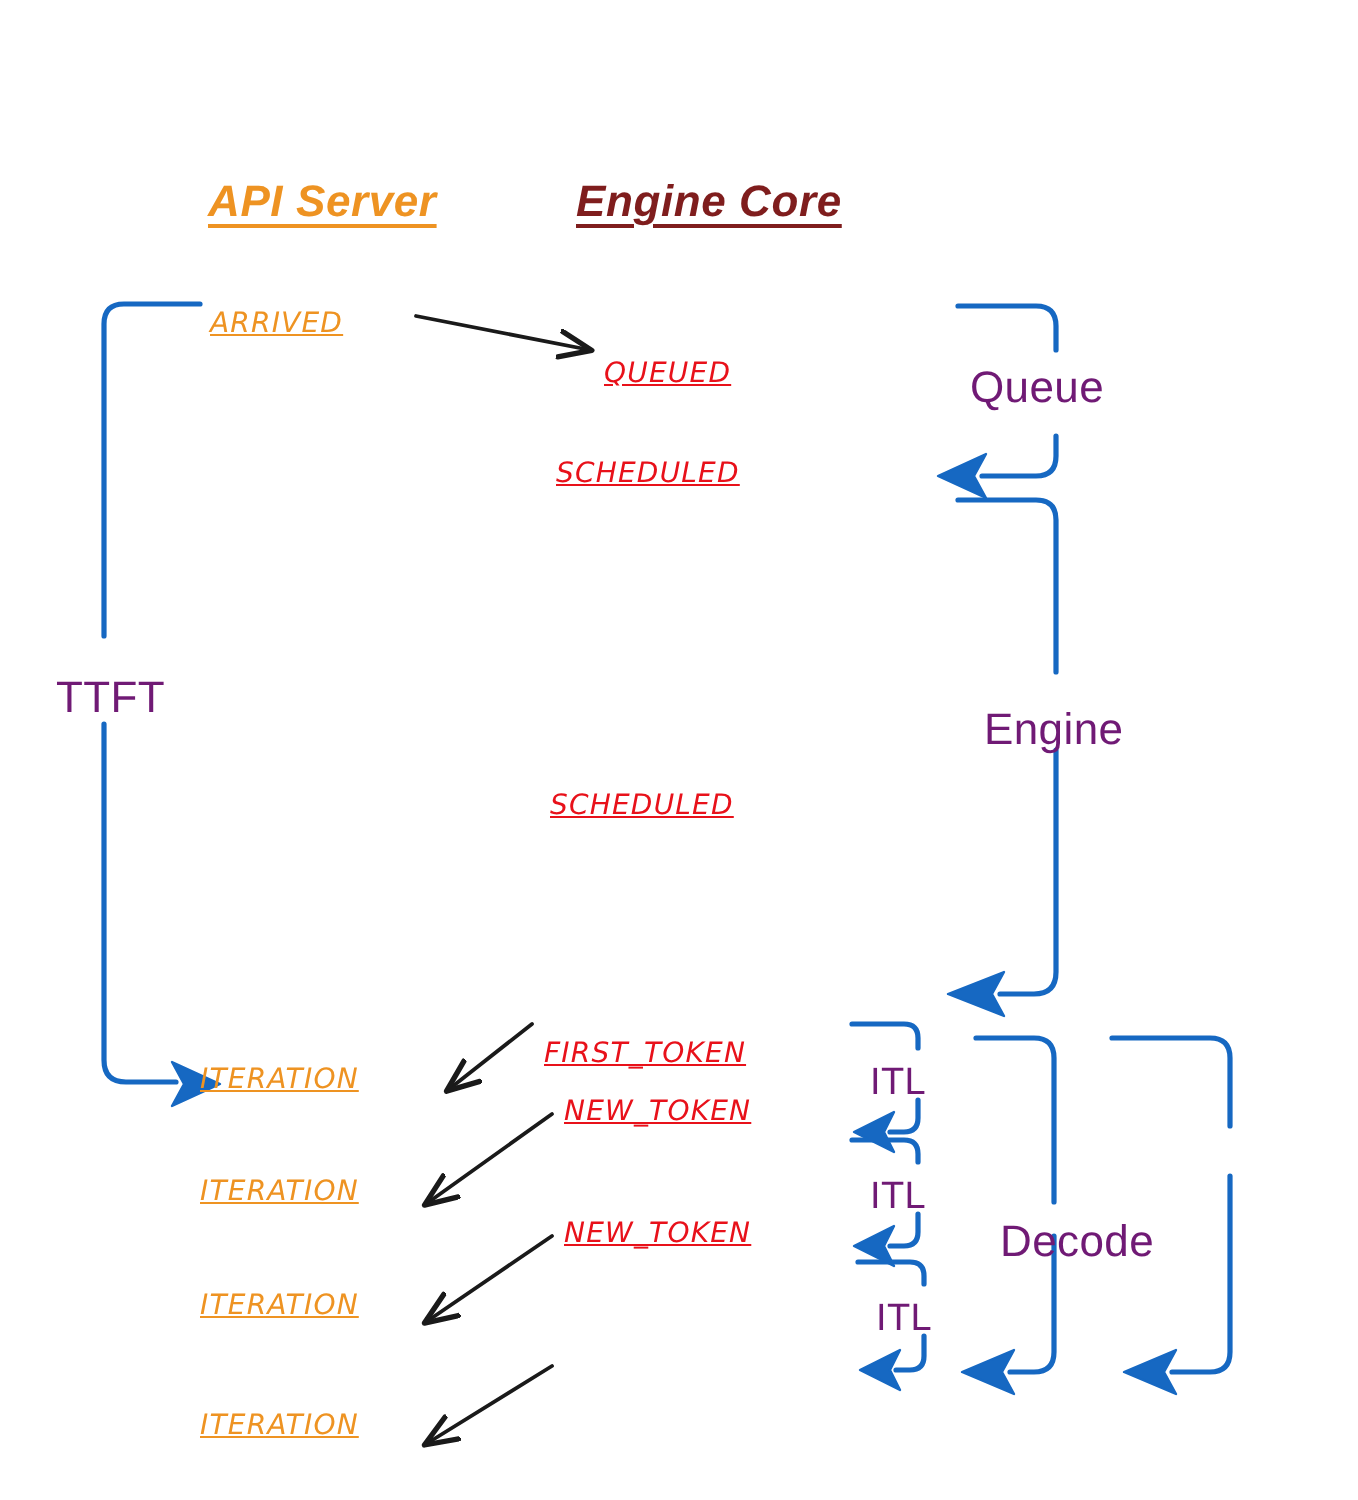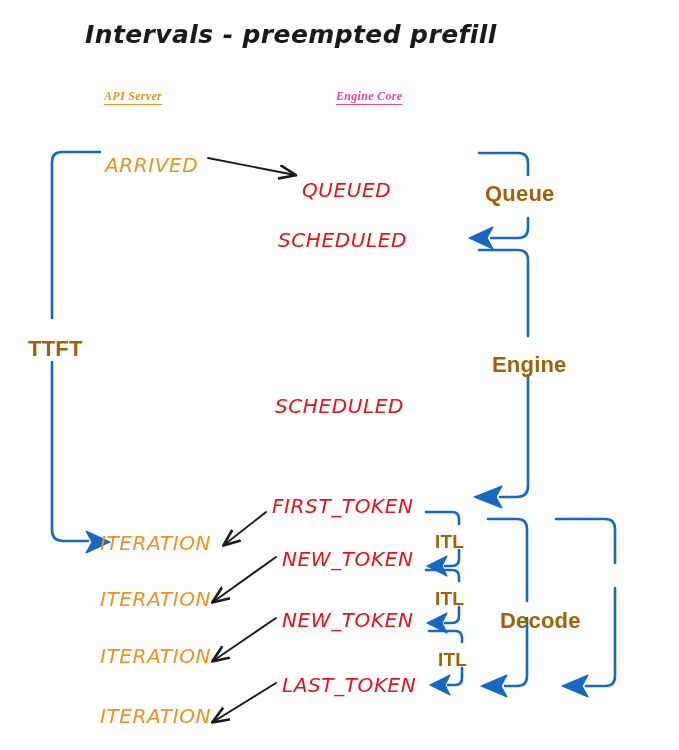--- a/index.html
+++ b/index.html
@@ -31,48 +31,49 @@
   .title {
     font-family: "DejaVu Sans", sans-serif;
     font-weight: bold;
     font-style: italic;
     font-size: 25px;
     color: #1a1a1a;
     letter-spacing: 0.4px;
   }
   
   .col-head {
-    font-family: Liberation Serif, serif;
+    font-family: Liberation Sans, sans-serif;
     font-style: italic;
-    font-size: 12px;
+    font-size: 22px;
     font-weight: 600;
     text-decoration: underline;
     text-underline-offset: 4px;
     letter-spacing: 0.3px;
   }
   .col-head.api   { color: #ee9322; }
-  .col-head.engine{ color: #ec4899; margin-left: 48px; }
+  .col-head.engine{ color: #7f1d1d; }
 
   
   .state {
     font-family: "DejaVu Sans", sans-serif;
     font-style: italic;
-    font-size: 20px;
+    font-size: 14px;
     font-weight: 500;
     letter-spacing: 0.6px;
+    text-decoration: underline;
   }
   .state.api    { color: #ee9322; }
   .state.engine { color: #e8111a; }
 
   
   .ann {
     font-family: "Liberation Sans", sans-serif;
     font-size: 22px;
-    color: #a16207;
-    font-weight: 700;
+    color: #701a75;
+    font-weight: 400;
     letter-spacing: 0.2px;
   }
   .ann.small { font-size: 19px; }
 </style>
 </head>
 <body>
 
 <div id="canvas">
 
   <svg id="svg-layer" viewBox="0 0 679 750">
@@ -152,38 +153,36 @@
       <polygon points="507,675 481,686 507,697 501,686" fill="#1668c2" stroke="#1668c2" stroke-width="1.2"></polygon>
 
       <g>
         <path d="M556,519 L605,519 Q615,519 615,529 L615,563"></path>
         <path d="M615,588 L615,676 Q615,686 605,686 L586,686"></path>
       </g>
       <polygon points="588,675 562,686 588,697 582,686" fill="#1668c2" stroke="#1668c2" stroke-width="1.2"></polygon>
     </g>
   </svg>
 
-  <div class="lbl title" style="left:85px; top:22px;">Intervals - preempted prefill</div>
 
   <div class="lbl col-head api" style="left:104px; top:90px;">API Server</div>
   <div class="lbl col-head engine" style="left:288px; top:90px;">Engine Core</div>
 
   <div class="lbl state api" style="left:105px; top:155px;">ARRIVED</div>
   <div class="lbl state api" style="left:100px; top:533px;">ITERATION</div>
   <div class="lbl state api" style="left:100px; top:589px;">ITERATION</div>
   <div class="lbl state api" style="left:100px; top:646px;">ITERATION</div>
   <div class="lbl state api" style="left:100px; top:706px;">ITERATION</div>
 
   <div class="lbl state engine" style="left:302px; top:160px;margin-top:20px;">QUEUED</div>
   <div class="lbl state engine" style="left:278px; top:230px;">SCHEDULED</div>
   <div class="lbl state engine" style="left:275px; top:396px;">SCHEDULED</div>
-  <div class="lbl state engine" style="left:272px; top:496px;">FIRST_TOKEN</div>
+  <div class="lbl state engine" style="left:272px; top:520px;">FIRST_TOKEN</div>
   <div class="lbl state engine" style="left:282px; top:549px;">NEW_TOKEN</div>
   <div class="lbl state engine" style="left:282px; top:610px;">NEW_TOKEN</div>
-  <div class="lbl state engine" style="left:282px; top:675px;">LAST_TOKEN</div>
 
   <div class="lbl ann" style="left:485px; top:183px;">Queue</div>
   <div class="lbl ann" style="left:492px; top:354px;">Engine</div>
   <div class="lbl ann" style="left:28px; top:338px;">TTFT</div>
   <div class="lbl ann small" style="left:435px; top:532px;">ITL</div>
   <div class="lbl ann small" style="left:435px; top:589px;">ITL</div>
   <div class="lbl ann small" style="left:438px; top:650px;">ITL</div>
   <div class="lbl ann" style="left:480px; top:610px;margin-left:20px;">Decode</div>
 
 </div>

